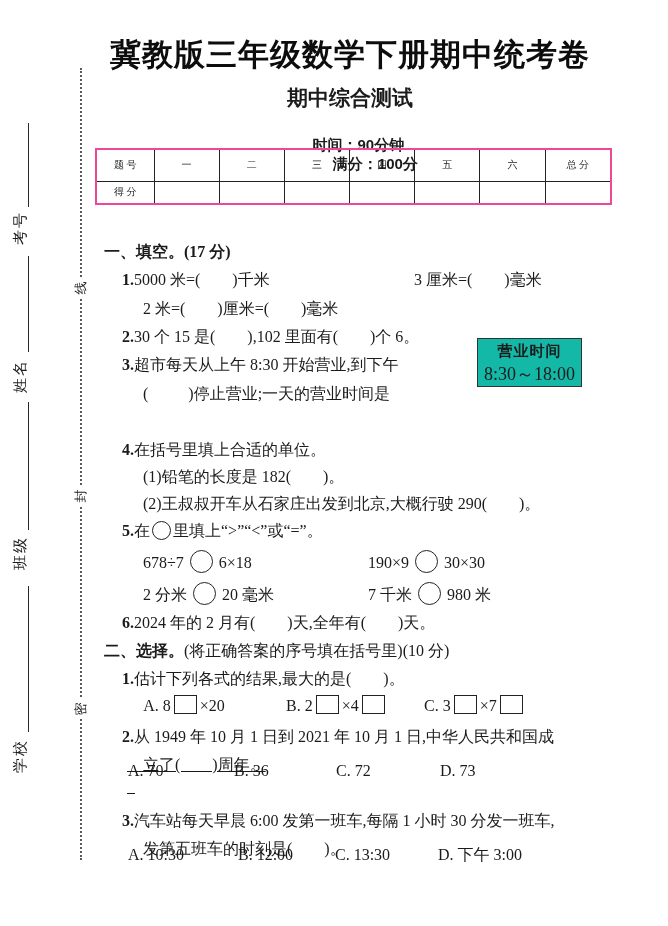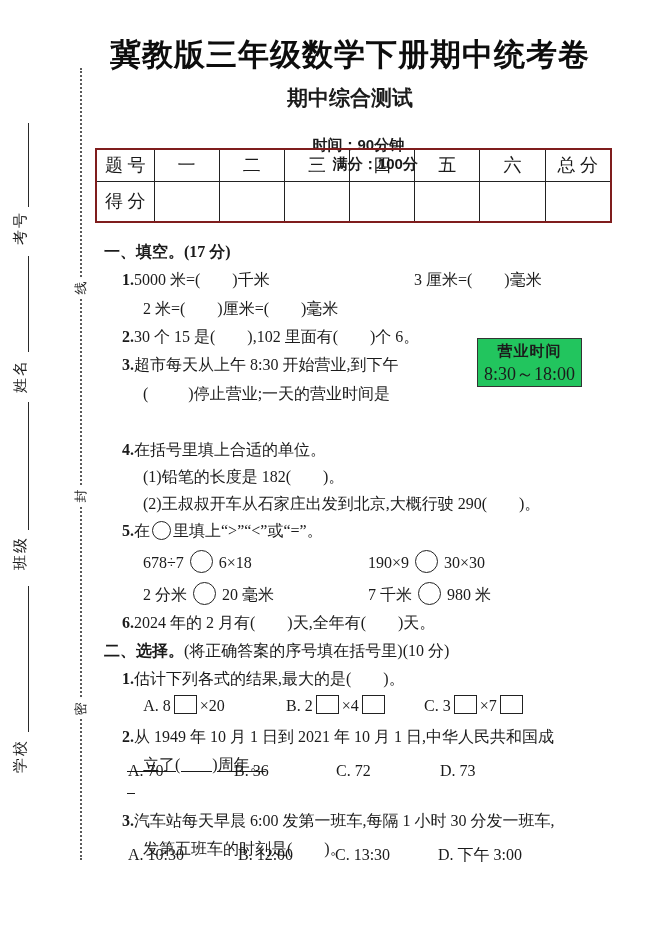--- a/index.html
+++ b/index.html
@@ -31,45 +31,45 @@
   }
   .examinfo {
     position:absolute; left:88px; top:119px; width:524px; text-align:center;
     font-family:"Liberation Sans", sans-serif; font-weight:bold; font-size:15px; white-space:pre;
   }
   .examinfo .gap { margin-left:34px; }
   
   table.score {
     position:absolute; left:95px; top:148px; width:517px;
     border-collapse:collapse; table-layout:fixed;
-    border:2px solid #7f1d1d; font-size:18px;
+    border:2px solid #ec4899; font-size:10px;
   }
   table.score th, table.score td {
     border:1px solid #222222; text-align:center; font-weight:normal;
     padding:0; white-space:pre;
   }
   table.score tr.r1 { height:32px; }
-  table.score tr.r2 { height:41px; }
+  table.score tr.r2 { height:23px; }
   
   .line { position:absolute; white-space:pre; font-size:16px; line-height:22px; }
   .qno  { font-weight:bold; }
   .sechead { font-weight:bold; }
   .cmp-circle {
     display:inline-block; width:21px; height:21px; border:1.5px solid #222222;
     border-radius:50%; vertical-align:-5px; margin:0 6px; background:#fff;
   }
   .cmp-circle.small { width:17px; height:17px; vertical-align:-4px; margin:0 2px; }
   .digit-box {
     display:inline-block; width:21px; height:17px; border:1.5px solid #222222;
     vertical-align:-3px; margin:0 3px; background:#fff;
   }
   
   .hours-box {
     position:absolute; left:477px; top:338px; width:103px; height:47px;
-    border:1.5px solid #333333; text-align:center; background:#22c55e;
+    border:1.5px solid #333333; text-align:center; background:#14b8a6;
   }
   .hours-title { font-size:15px; font-weight:bold; letter-spacing:1px; margin-top:3px; white-space:pre; }
   .hours-time  { font-size:18px; margin-top:1px; white-space:pre; }
 </style>
 </head>
 <body>
 
 <div class="page">
 
   <div class="blankline" style="top:123px;height:84px;"></div>

